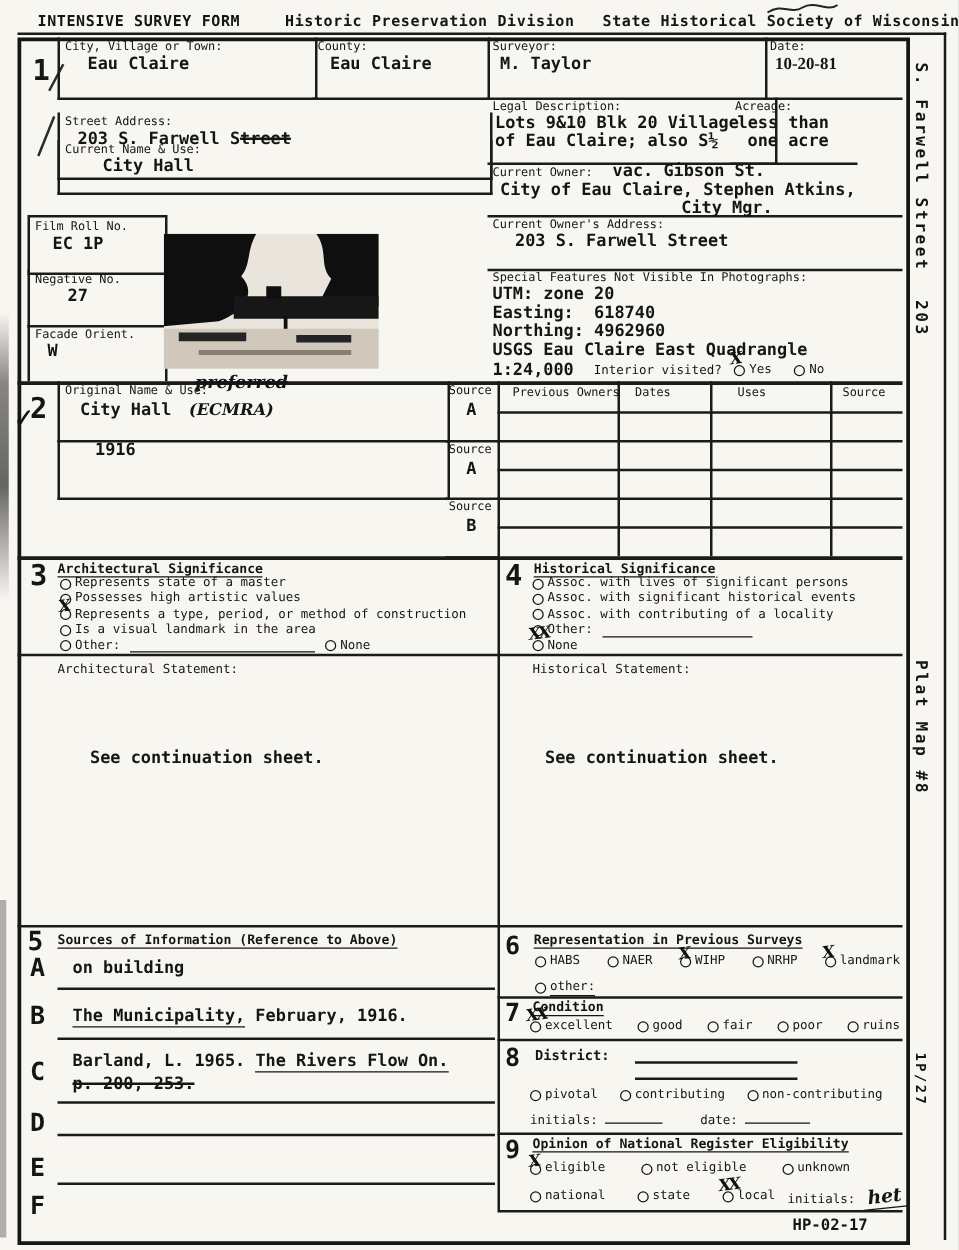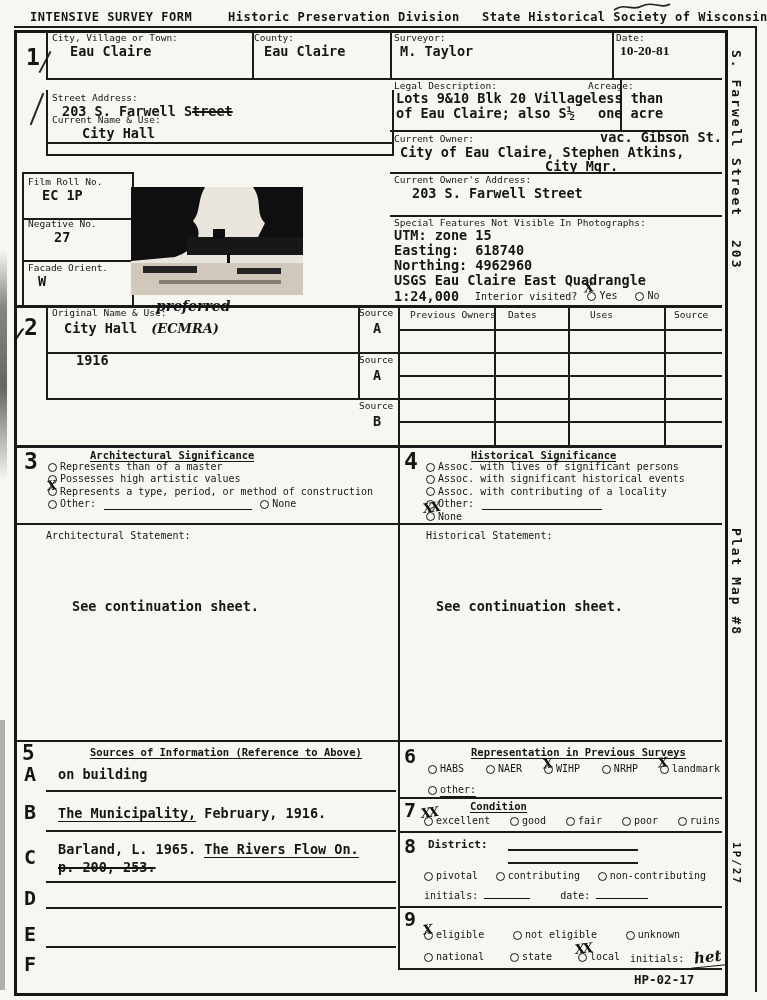--- a/index.html
+++ b/index.html
@@ -11,21 +11,21 @@
   .frame{position:absolute;border:3px solid #161616;}
   .box{position:absolute;border-right:2px solid #1b1b1b;border-bottom:2px solid #1b1b1b;}
   .bl{border-left:2px solid #1b1b1b;}
   .nr{border-right:none;}
   .nb{border-bottom:none;}
   .lbl{display:block;font-size:9.5px;line-height:11px;padding:2px 2px 0 4px;white-space:nowrap;}
   .val{display:block;font-size:13.5px;font-weight:bold;line-height:16px;white-space:pre;}
   .vali{font-size:13.5px;font-weight:bold;line-height:14.5px;white-space:pre;}
   .num{position:absolute;font-size:23px;font-weight:bold;line-height:23px;}
   .letter{position:absolute;font-size:20px;font-weight:bold;}
-  .title{font-size:10.5px;font-weight:bold;border-bottom:1.5px solid #151515;white-space:nowrap;margin-left:44px;}
+  .title{font-size:10.5px;font-weight:bold;border-bottom:1.5px solid #151515;white-space:nowrap;}
   .opt{display:inline-flex;align-items:center;font-size:10px;line-height:12.4px;white-space:nowrap;}
   .optcol .opt{display:flex;height:12.4px;}
   .radio{display:inline-block;width:9px;height:9px;border:1.5px solid #151515;border-radius:50%;margin-right:3px;position:relative;flex:none;box-sizing:border-box;}
   .mark{position:absolute;left:-4px;top:-11px;font-family:"DejaVu Serif",serif;font-style:italic;font-weight:bold;font-size:13px;letter-spacing:-2px;transform:rotate(-8deg);white-space:nowrap;color:#111;}
   .blank{display:inline-block;border-bottom:1.5px solid #151515;height:10px;}
   .hand{font-family:"DejaVu Serif",serif;font-style:italic;font-weight:bold;}
   .strike{text-decoration:line-through;text-decoration-thickness:1.5px;}
   .u{border-bottom:1.5px solid #151515;}
   .vtext{position:absolute;writing-mode:vertical-rl;font-size:13px;font-weight:bold;letter-spacing:2px;white-space:nowrap;}
   .slash{position:absolute;width:2px;background:#2a2a2a;}
@@ -93,21 +93,21 @@
     <span class="lbl">Acreage:</span>
     <div class="vali" style="padding-left:6px;line-height:15px;">less than</div>
     <div class="vali" style="padding-left:14px;line-height:15px;">one acre</div>
   </div>
 
   <div class="box bl" style="left:46px;top:112px;width:344px;height:42px;">
     <span class="lbl">Current Name &amp; Use:</span>
     <span class="val" style="padding-left:34px;">City Hall</span>
   </div>
   <div class="box nr" style="left:390px;top:130px;width:332px;height:42px;">
-    <div style="display:flex;align-items:baseline;justify-content:space-between;">
+    <div style="display:flex;align-items:baseline;">
       <span class="lbl" style="display:inline-block;">Current Owner:</span>
       <span class="vali" style="margin-left:14px;">vac. Gibson St.</span>
     </div>
     <div class="vali" style="padding-left:10px;">City of Eau Claire, Stephen Atkins,</div>
     <div class="vali" style="padding-left:155px;">City Mgr.</div>
   </div>
 
   <div class="box bl" style="left:22px;top:172px;width:108px;height:44px;border-top:2px solid #1b1b1b;">
     <span class="lbl">Film Roll No.</span>
     <span class="val" style="padding-left:18px;">EC 1P</span>
@@ -120,21 +120,21 @@
     <span class="lbl">Facade Orient.</span>
     <span class="val" style="padding-left:14px;">W</span>
   </div>
 
   <div class="box nr" style="left:390px;top:172px;width:332px;height:43px;">
     <span class="lbl">Current Owner's Address:</span>
     <span class="val" style="padding-left:22px;">203 S. Farwell Street</span>
   </div>
   <div class="box nr nb" style="left:390px;top:215px;width:332px;height:90px;">
     <span class="lbl">Special Features Not Visible In Photographs:</span>
-    <div class="vali" style="padding-left:4px;line-height:15px;">UTM: zone 15</div>
+    <div class="vali" style="padding-left:4px;line-height:15px;">UTM: zone 20</div>
     <div class="vali" style="padding-left:4px;line-height:15px;">Easting:  618740</div>
     <div class="vali" style="padding-left:4px;line-height:15px;">Northing: 4962960</div>
     <div class="vali" style="padding-left:4px;line-height:15px;">USGS Eau Claire East Quadrangle</div>
     <div style="display:flex;align-items:center;padding-left:4px;margin-top:1px;">
       <span class="vali">1:24,000</span>
       <span class="smalltxt" style="margin:0 10px 0 16px;">Interior visited?</span>
       <span class="opt">
           <span class="radio">
             <i class="mark">X</i>
           </span>
@@ -211,33 +211,39 @@
   <div class="hline" style="left:14px;top:445px;width:708px;height:2.5px;"></div>
   <div class="vline" style="left:398px;top:445px;height:523px;width:2px;"></div>
 
   <span class="num" style="left:24px;top:450px;">3</span>
   <span class="title abs" style="left:46px;top:449px;">Architectural Significance</span>
   <div class="abs optcol" style="left:48px;top:461px;width:346px;">
     <div class="opt">
         <span class="radio">
           <i class="mark"></i>
         </span>
-        <span>Represents than of a master</span>
+        <span>Represents state of a master</span>
       </div>
     <div class="opt">
         <span class="radio">
           <i class="mark"></i>
         </span>
         <span>Possesses high artistic values</span>
       </div>
     <div class="opt">
         <span class="radio">
           <i class="mark" style="left:-2px;top:-8px;">X</i>
         </span>
         <span>Represents a type, period, or method of construction</span>
+      </div>
+    <div class="opt">
+        <span class="radio">
+          <i class="mark"></i>
+        </span>
+        <span>Is a visual landmark in the area</span>
       </div>
     <div class="opt">
       <span class="radio">
           <i class="mark"></i>
         </span>
         <span>Other:</span>
       <span class="blank" style="width:148px;margin:0 8px;"></span>
       <span class="radio">
           <i class="mark"></i>
         </span>
@@ -413,20 +419,21 @@
         </span>
         <span>non-contributing</span>
       </span>
   </div>
   <div class="abs smalltxt" style="left:424px;top:888px;">
     <span>initials:</span><span class="blank" style="width:46px;margin:0 30px 0 6px;"></span><span>date:</span><span class="blank" style="width:52px;margin-left:6px;"></span>
   </div>
   <div class="hline" style="left:398px;top:906px;width:324px;"></div>
 
   <span class="num" style="left:404px;top:908px;font-size:20px;">9</span>
+  <span class="title abs" style="left:426px;top:909px;">Opinion of National Register Eligibility</span>
   <div class="flexrow" style="left:424px;top:929px;width:256px;justify-content:space-between;">
     <span class="opt">
         <span class="radio">
           <i class="mark" style="left:-2px;top:-8px;">X</i>
         </span>
         <span>eligible</span>
       </span>
     <span class="opt">
         <span class="radio">
           <i class="mark"></i>

